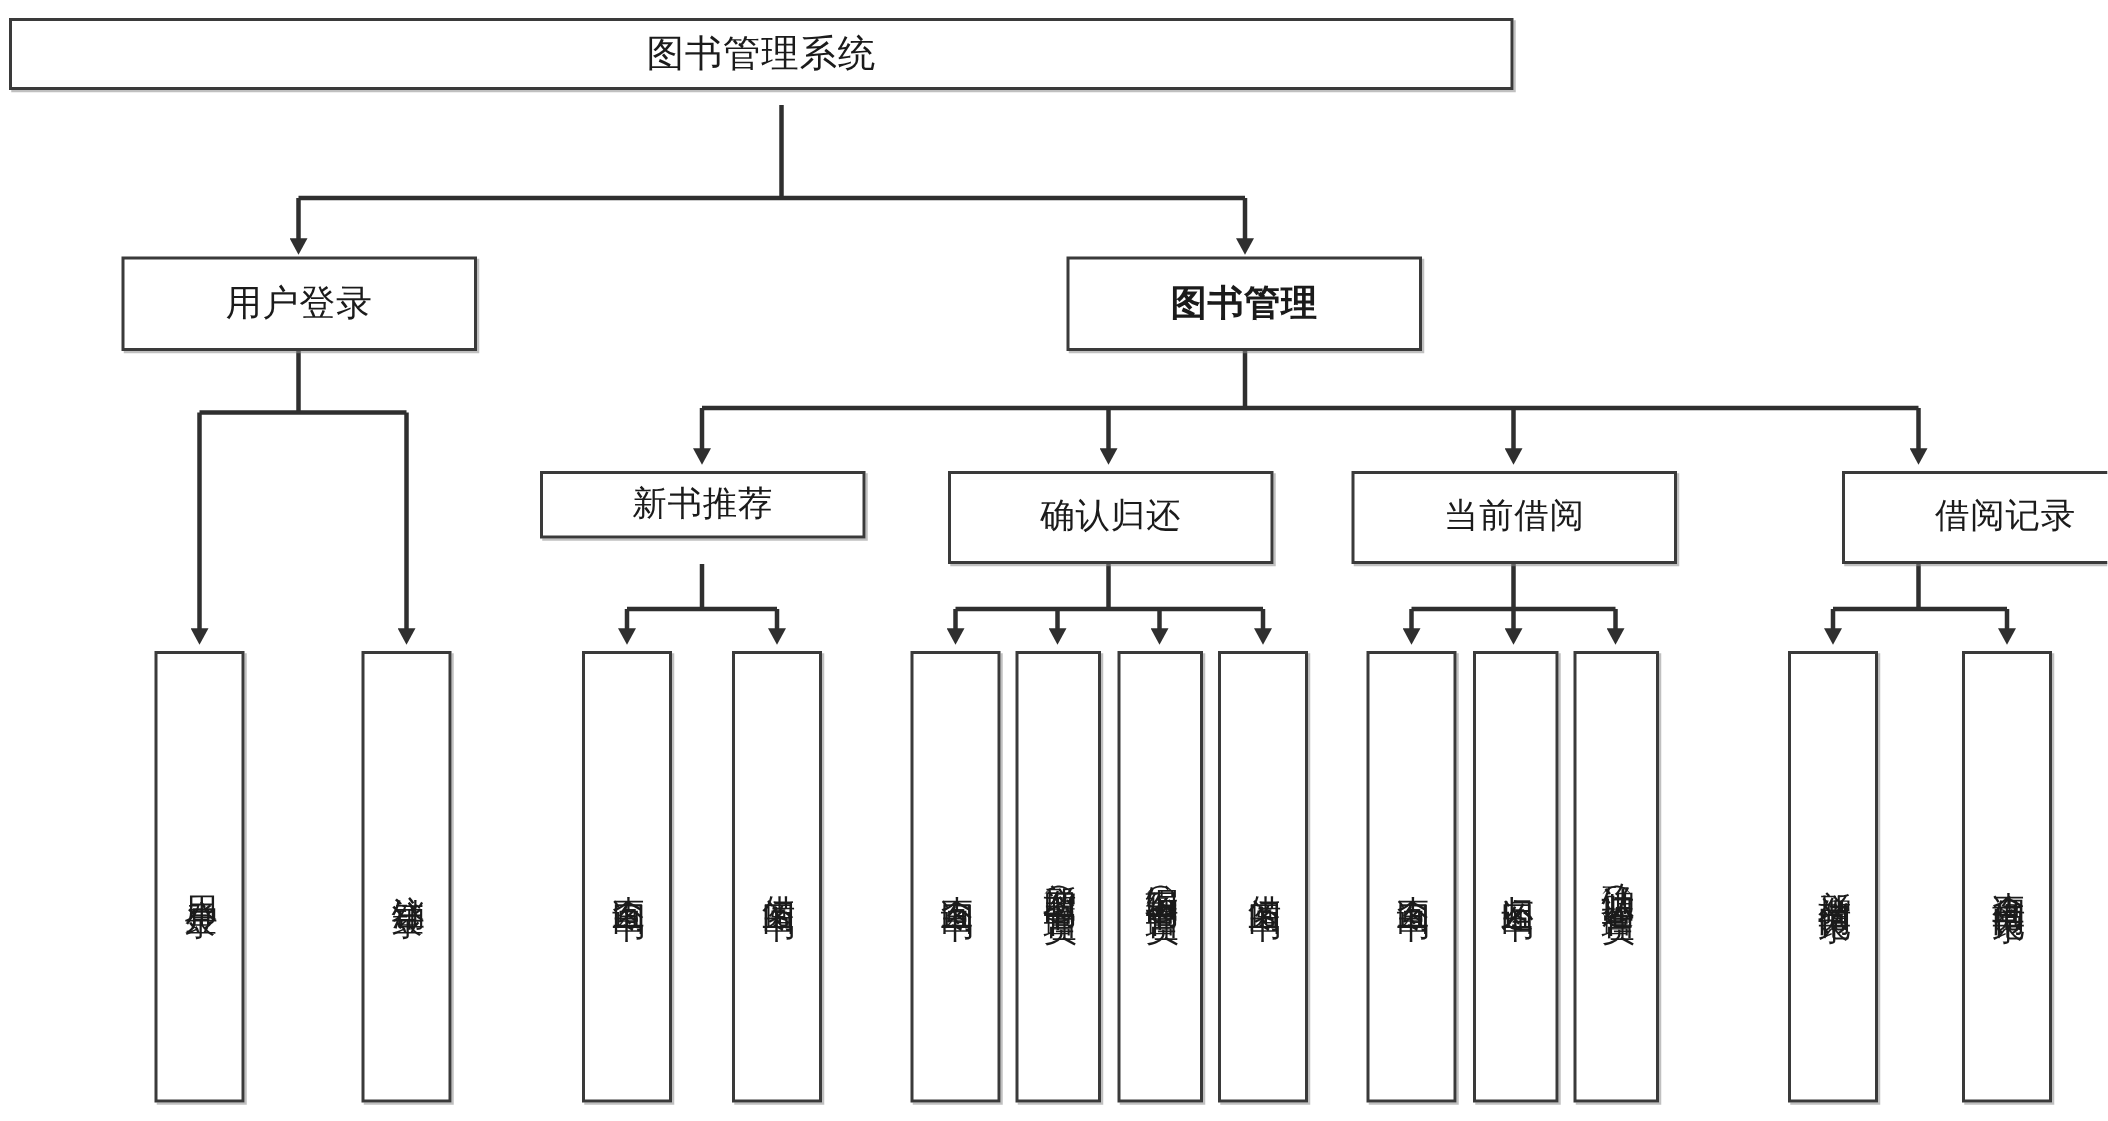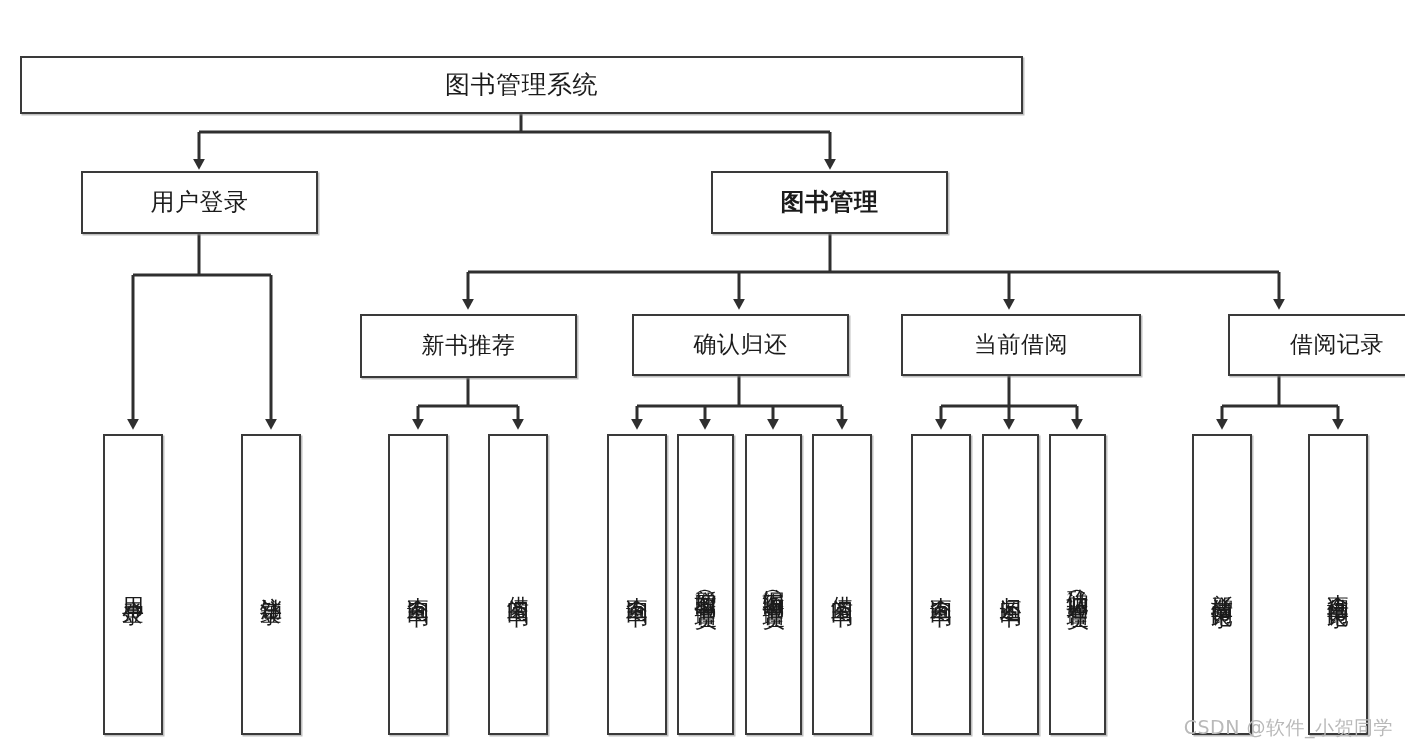--- a/index.html
+++ b/index.html
@@ -115,38 +115,38 @@
       <path d="M1009,406 L1009,420" marker-end="url(#arr)"></path>
       <path d="M1077,406 L1077,420" marker-end="url(#arr)"></path>
 
       <path d="M1279,376 L1279,406"></path>
       <path d="M1222,406 L1338,406"></path>
       <path d="M1222,406 L1222,420" marker-end="url(#arr)"></path>
       <path d="M1338,406 L1338,420" marker-end="url(#arr)"></path>
     </g>
   </svg>
 
-  <div class="node node-root" style="left:20px; top:12px; width:1003px; height:58px;margin-top:44px;">
+  <div class="node node-root" style="left:6px; top:12px; width:1003px; height:48px;">
     <span class="label">图书管理系统</span>
   </div>
 
   <div class="node node-l2" style="left:81px; top:171px; width:237px; height:63px;">
     <span class="label">用户登录</span>
   </div>
   <div class="node node-l2" style="left:711px; top:171px; width:237px; height:63px;font-weight:bold;">
     <span class="label">图书管理</span>
   </div>
 
-  <div class="node node-l3" style="left:360px; top:314px; width:217px; height:64px;">
+  <div class="node node-l3" style="left:360px; top:314px; width:217px; height:45px;">
     <span class="label">新书推荐</span>
   </div>
   <div class="node node-l3" style="left:632px; top:314px; width:217px; height:62px;">
     <span class="label">确认归还</span>
   </div>
-  <div class="node node-l3" style="left:901px; top:314px; width:240px; height:62px;">
+  <div class="node node-l3" style="left:901px; top:314px; width:217px; height:62px;">
     <span class="label">当前借阅</span>
   </div>
   <div class="node node-l3" style="left:1228px; top:314px; width:218px; height:62px;">
     <span class="label">借阅记录</span>
   </div>
 
   <div class="node node-leaf" style="left:103px; top:434px; width:60px; height:301px;">
     <span class="label">用户登录</span>
   </div>
   <div class="node node-leaf" style="left:241px; top:434px; width:60px; height:301px;">
@@ -183,15 +183,14 @@
     <span class="label">确认归还（管理员）</span>
   </div>
 
   <div class="node node-leaf" style="left:1192px; top:434px; width:60px; height:301px;">
     <span class="label">新增借阅记录</span>
   </div>
   <div class="node node-leaf" style="left:1308px; top:434px; width:60px; height:301px;">
     <span class="label">查询借阅记录</span>
   </div>
 
-  <div class="watermark">CSDN @软件_小贺同学</div>
 
 </div>
 
 </body></html>

